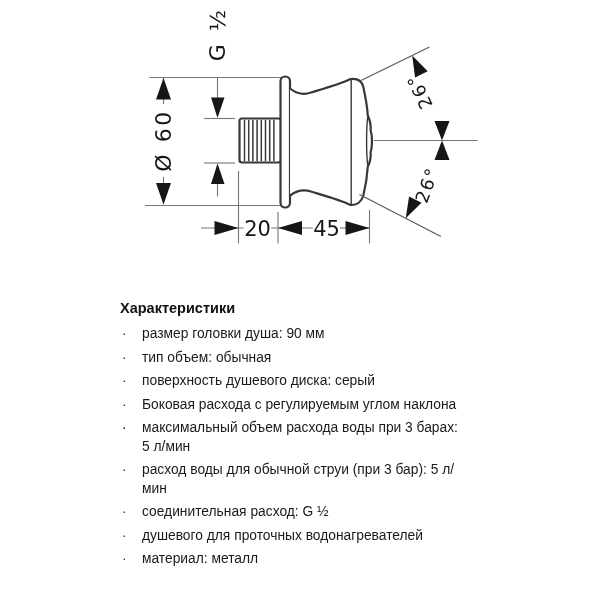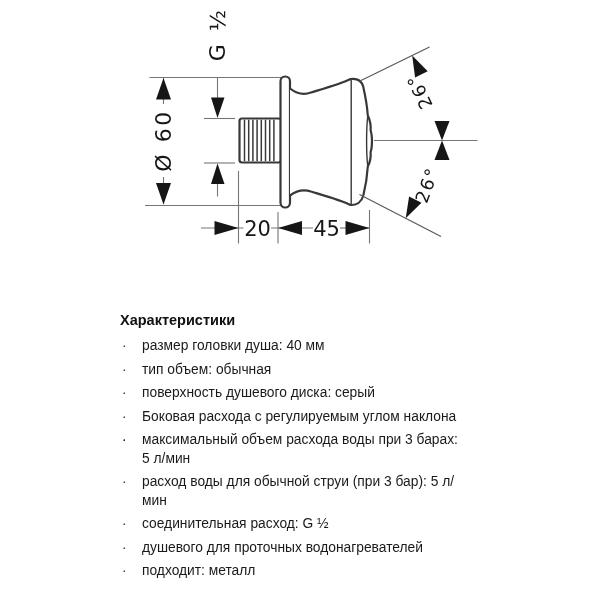--- a/index.html
+++ b/index.html
@@ -6,21 +6,21 @@
   .page{position:relative;width:600px;height:600px;background:#ffffff;overflow:hidden;
         font-family:"Liberation Sans",sans-serif;color:#1a1a1a;}
   svg{position:absolute;top:0;left:0;display:block;}
   .outline{fill:#ffffff;stroke:#383838;stroke-width:2.2;stroke-linecap:round;stroke-linejoin:round;}
   .outline-thin{fill:none;stroke:#383838;stroke-width:1.4;stroke-linecap:round;}
   .dimline{stroke:#767676;stroke-width:1.1;fill:none;}
   .diagline{stroke:#5a5a5a;stroke-width:1.2;fill:none;}
   .hatch{stroke:#383838;stroke-width:1.5;}
   .arrow{fill:#161616;stroke:none;}
   .dim-text{font-family:"DejaVu Sans",sans-serif;fill:#161616;}
-  .specs{position:absolute;left:120px;top:311px;width:386px;}
+  .specs{position:absolute;left:120px;top:299px;width:386px;}
   .specs h2{font-size:14.5px;line-height:18px;margin:0 0 8px 0;font-weight:bold;color:#111;}
   .specs ul{list-style:none;margin:0;padding:0;}
   .specs li{position:relative;padding-left:22px;margin:0 0 5px 0;font-size:13.8px;line-height:18.5px;}
   .specs .txt{white-space:pre-line;}
   .specs .bullet{position:absolute;left:2px;top:0;color:#333;}
 </style>
 </head>
 <body>
 
 <div class="page">
@@ -105,21 +105,21 @@
       <text class="dim-text" transform="translate(419.5,91.5) rotate(-115)" text-anchor="middle" dy="0.35em" font-size="18" letter-spacing="1.5">26°</text>
       <text class="dim-text" transform="translate(427,185) rotate(-70)" text-anchor="middle" dy="0.35em" font-size="18" letter-spacing="1.5">26°</text>
     </g>
   </svg>
 
   <section class="specs">
     <h2>Характеристики</h2>
     <ul>
       <li>
         <span class="bullet">·</span>
-        <span class="txt">размер головки душа: 40 мм</span>
+        <span class="txt">размер головки душа: 90 мм</span>
       </li>
       <li>
         <span class="bullet">·</span>
         <span class="txt">тип объем: обычная</span>
       </li>
       <li>
         <span class="bullet">·</span>
         <span class="txt">поверхность душевого диска: серый</span>
       </li>
       <li>
@@ -142,17 +142,17 @@
       <li>
         <span class="bullet">·</span>
         <span class="txt">соединительная расход: G ½</span>
       </li>
       <li>
         <span class="bullet">·</span>
         <span class="txt">душевого для проточных водонагревателей</span>
       </li>
       <li>
         <span class="bullet">·</span>
-        <span class="txt">подходит: металл</span>
+        <span class="txt">материал: металл</span>
       </li>
     </ul>
   </section>
 </div>
 
 </body></html>

